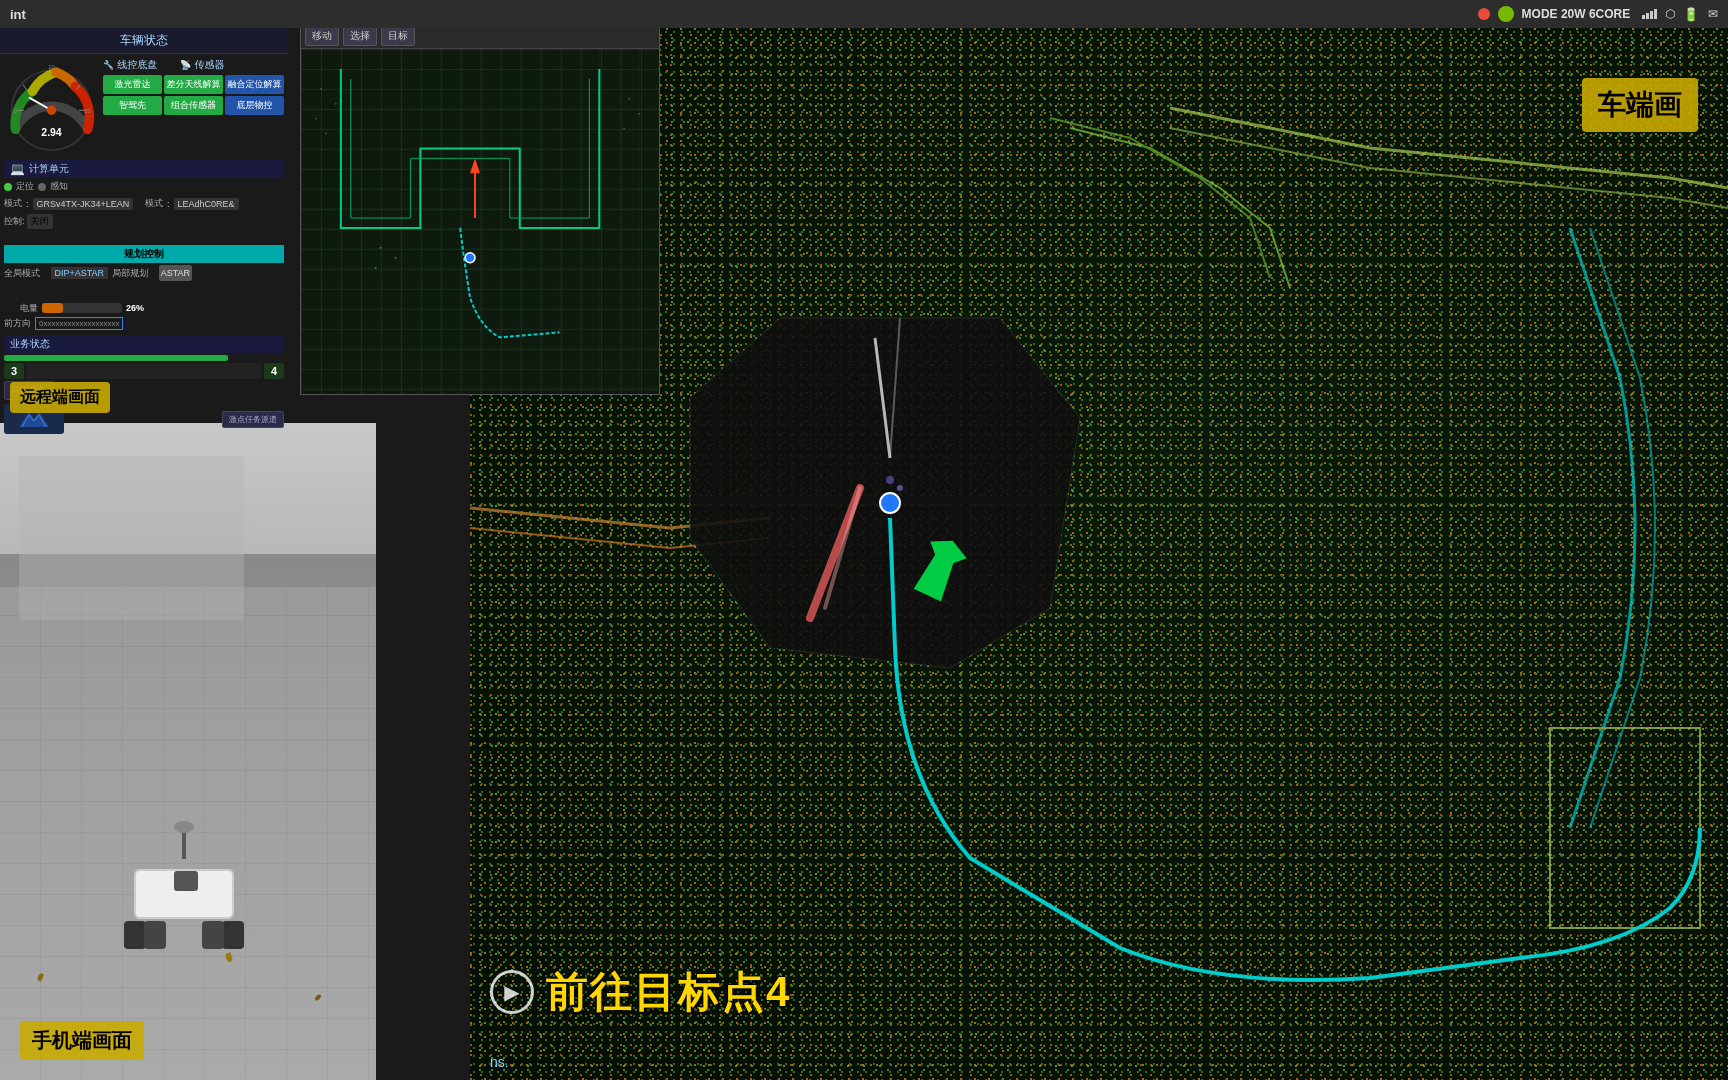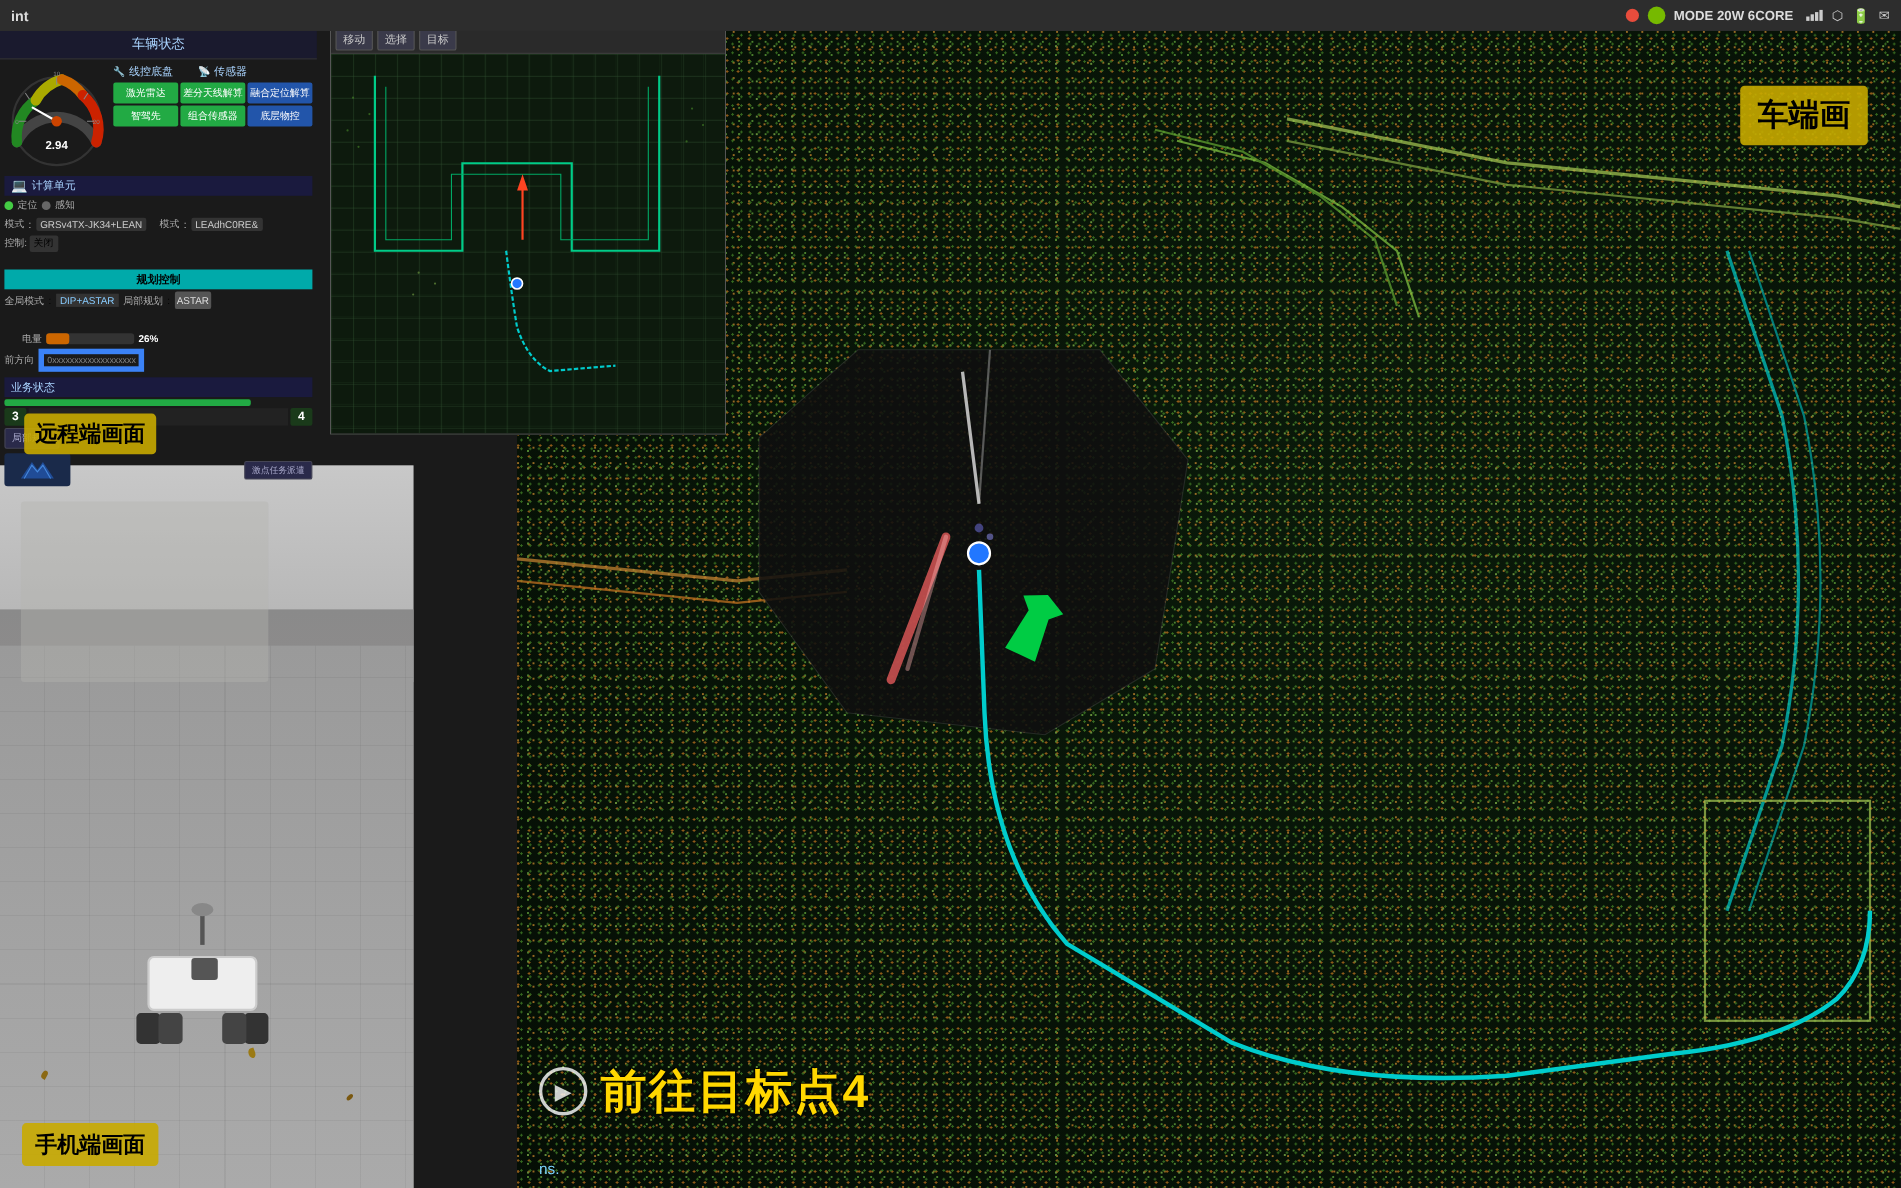--- a/index.html
+++ b/index.html
@@ -814,21 +814,21 @@
   <div style="padding:0 4px 2px 4px;">
     <div style="display:flex; align-items:center; gap:4px; margin:2px 16px;">
       <span style="color:#aaa; font-size:9px;">电量</span>
       <div class="progress-bar-outer" style="width:80px;">
         <div class="progress-bar-inner" style="width:26%;"></div>
       </div>
       <span style="color:#fff; font-size:9px;font-weight:bold;">26%</span>
     </div>
     <div style="display:flex; align-items:center; gap:4px;">
       <span style="color:#aaa; font-size:9px;">前方向</span>
-      <span style="color:#888; font-size:8px; background:#1a1a1a; padding:1px 3px; border:5px solid #3b82f6;">0xxxxxxxxxxxxxxxxxxx</span>
+      <span style="color:#888; font-size:8px; background:#1a1a1a; padding:1px 3px; border:1px solid #3b82f6;">0xxxxxxxxxxxxxxxxxxx</span>
     </div>
   </div>
 
   <div style="padding:0 4px;">
     <div class="section-header">
       <span>业务状态</span>
     </div>
     <div class="mission-bar" style="width:80%; margin-bottom:2px;"></div>
     <div class="mission-row">
       <div class="mission-num">3</div>
@@ -846,21 +846,21 @@
 
     <div style="width:60px; height:30px; background:#1a2a4a; display:flex; align-items:center; justify-content:center; border-radius:3px;">
       <svg width="40" height="25" viewBox="0 0 40 25">
         <path d="M 5 20 L 15 5 L 20 12 L 25 5 L 35 20 Z" fill="#2255aa" opacity="0.8"></path>
         <path d="M 8 20 L 15 8 L 20 14 L 25 8 L 32 20" stroke="#4488dd" stroke-width="1" fill="none"></path>
       </svg>
     </div>
     <button class="reset-btn" style="font-size:8px;">激点任务派遣</button>
   </div>
 
-  <div style="position:absolute; bottom:10px; left:22px; background:rgba(200,170,0,0.9); color:#000; font-size:20px; font-weight:bold; padding:5px 10px; border-radius:4px; font-family:'SimHei','Arial',sans-serif; z-index:70;">远程端画面</div>
+  <div style="position:absolute; bottom:10px; left:10px; background:rgba(200,170,0,0.9); color:#000; font-size:16px; font-weight:bold; padding:5px 10px; border-radius:4px; font-family:'SimHei','Arial',sans-serif; z-index:70;">远程端画面</div>
 </div>
 
 <div class="camera-feed">
   <div class="outdoor-scene">
     <div class="sky-gradient"></div>
     <div class="ground-gradient"></div>
     <div class="pavement"></div>
 
     <div style="position:absolute; top:5%; left:5%; width:60%; height:25%; background:rgba(180,180,175,0.4); border-radius:3px;"></div>
 

